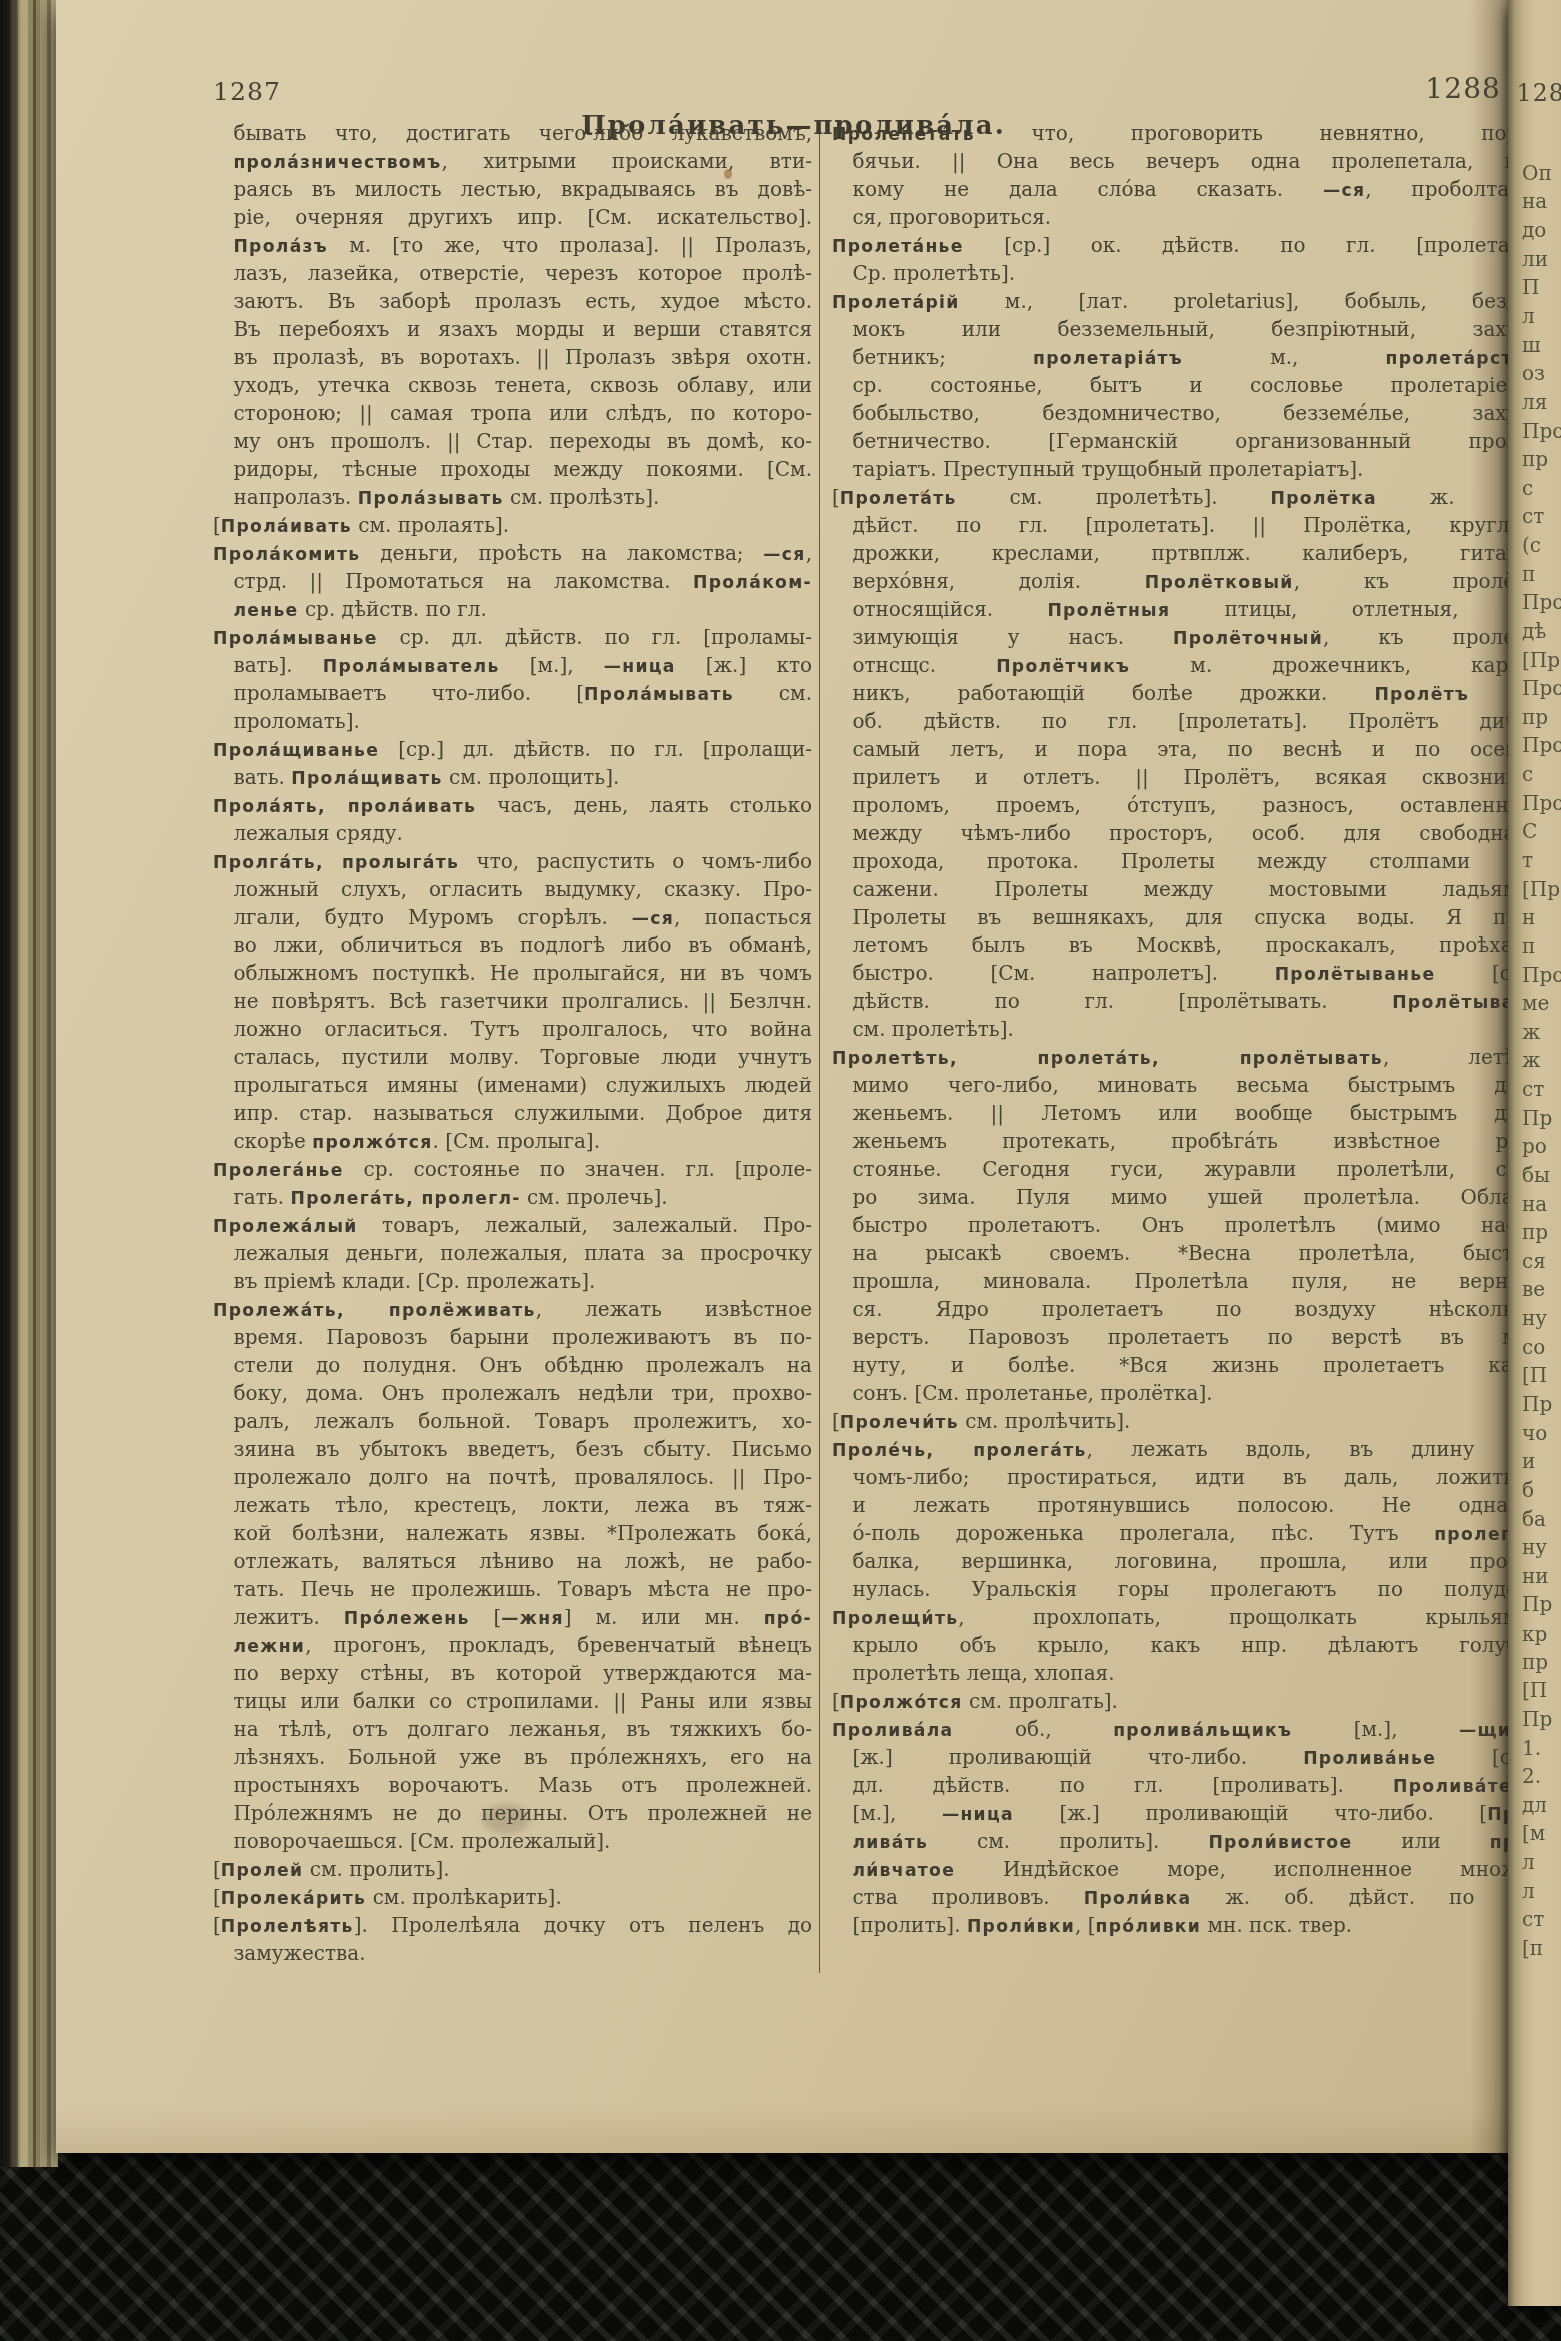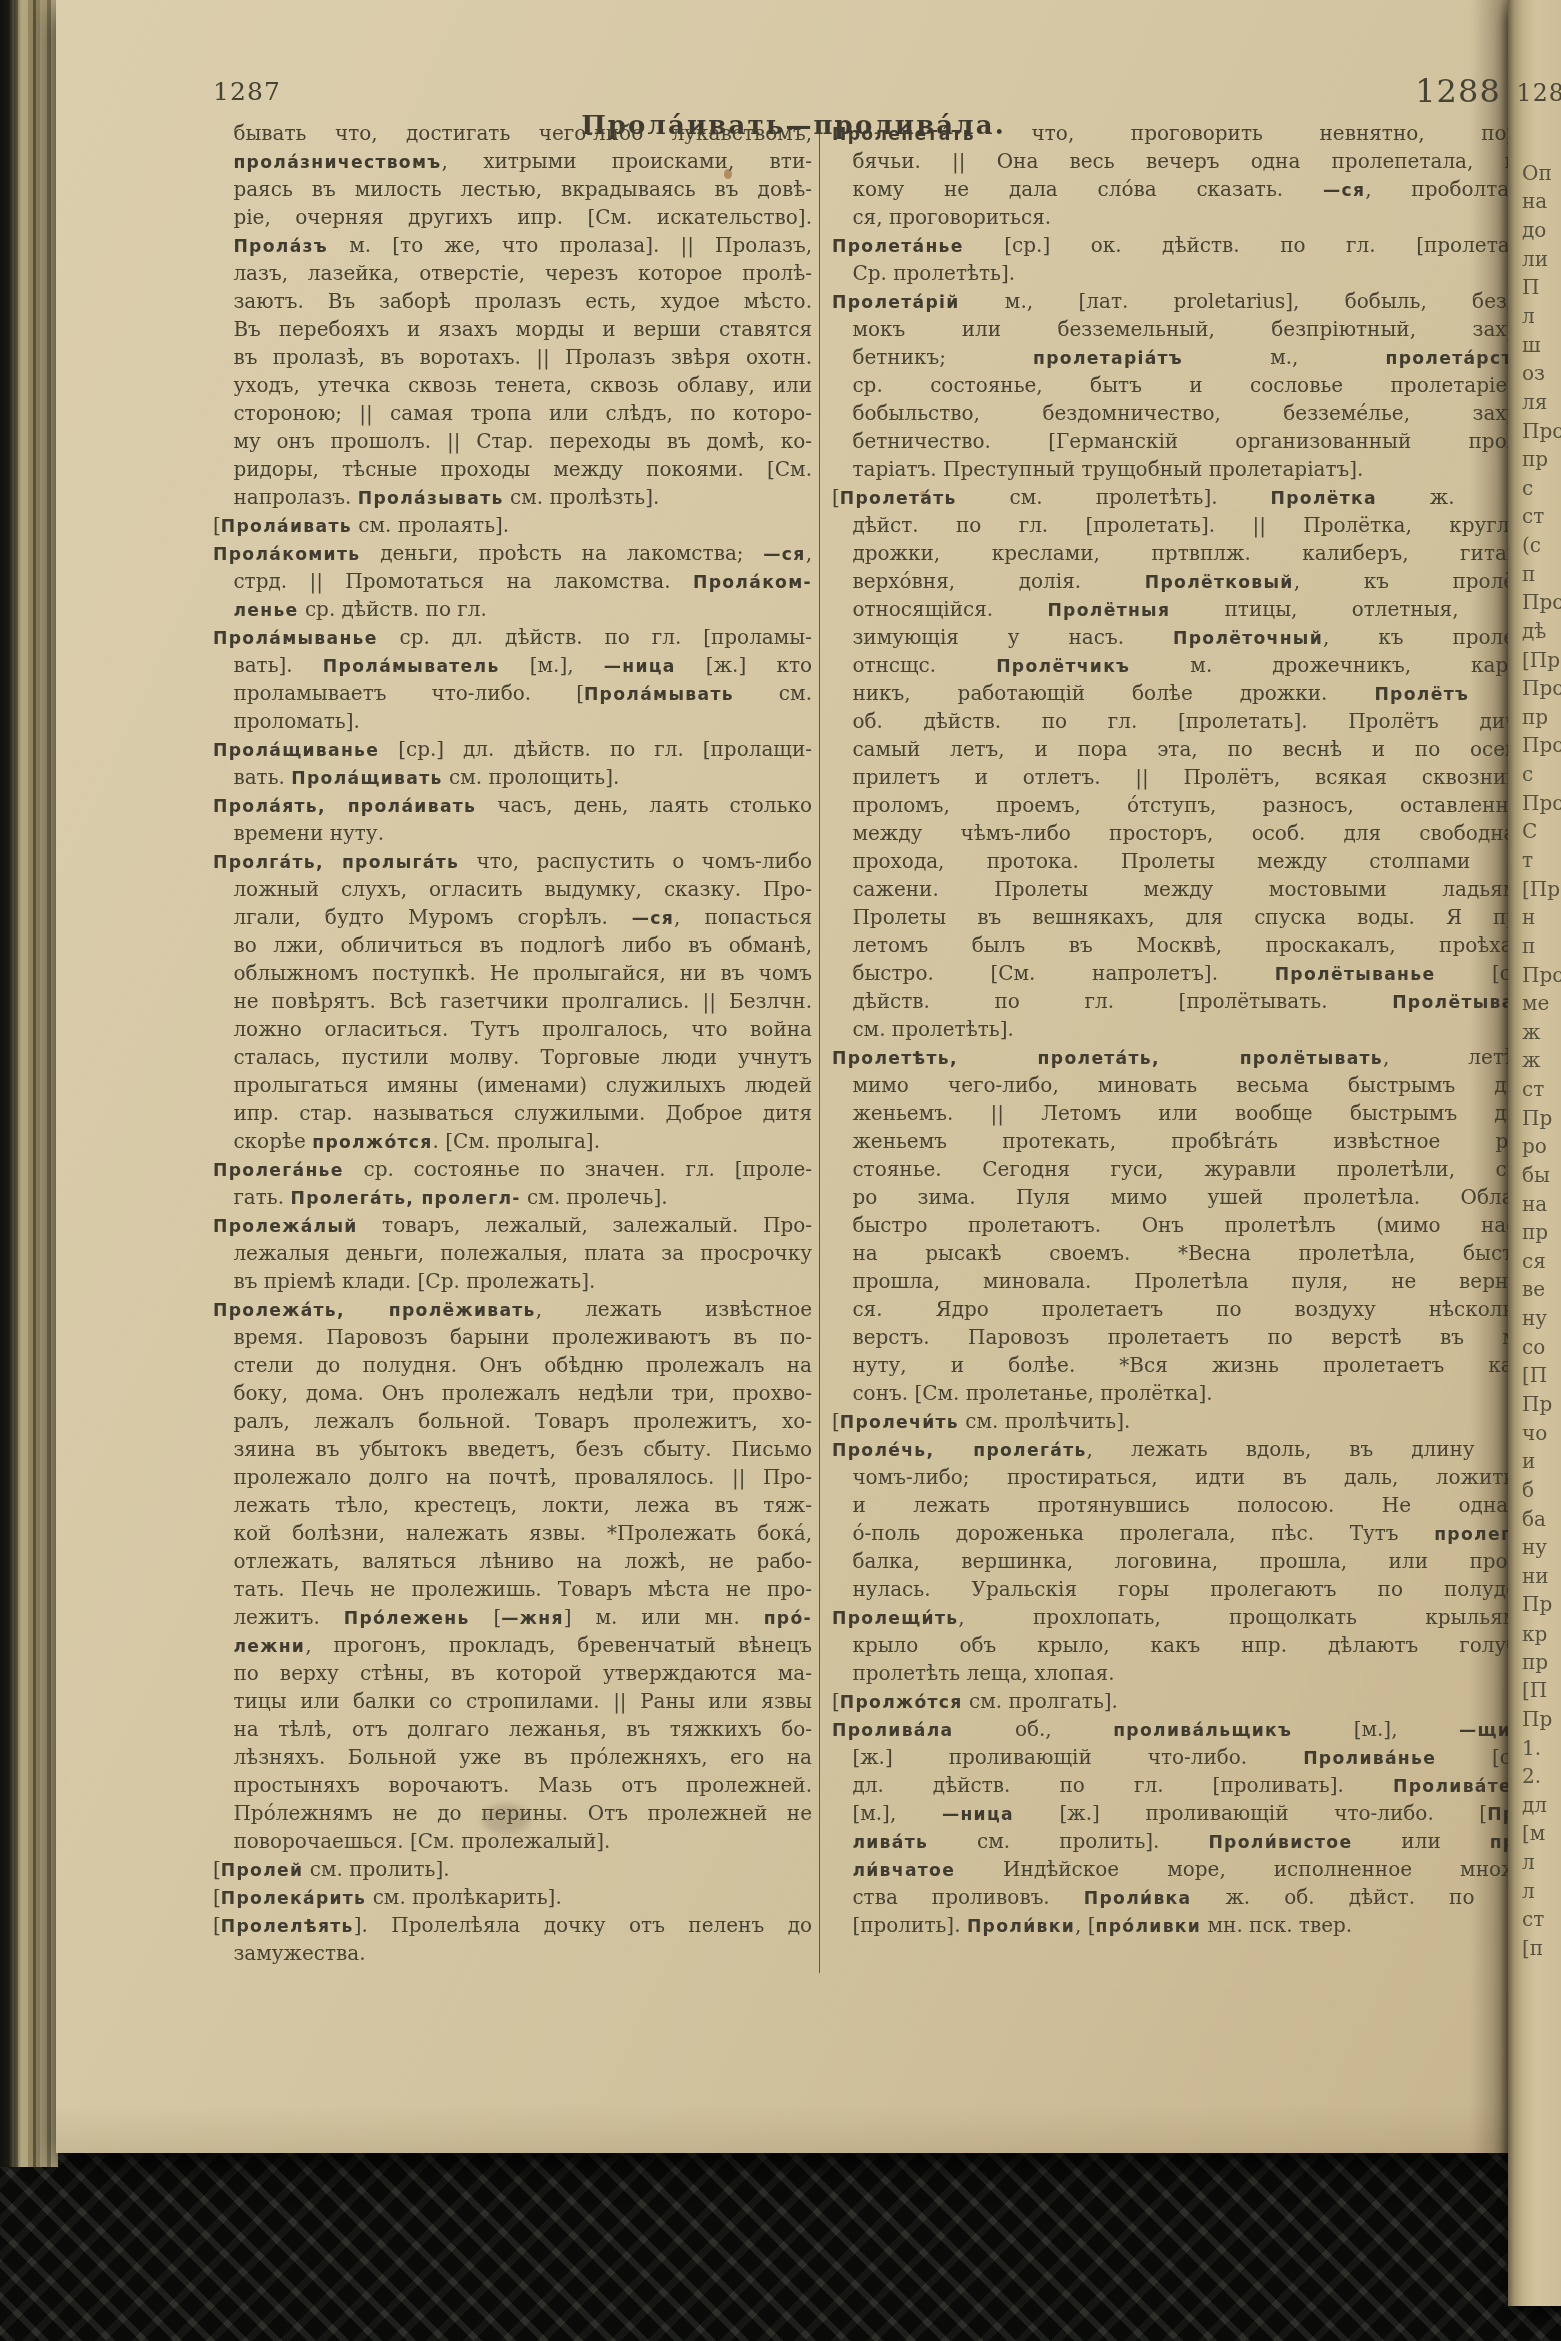--- a/index.html
+++ b/index.html
@@ -53,21 +53,21 @@
   
   .pagenum-left{
     position:absolute;left:213px;top:77px;font-size:25px;color:#474334;letter-spacing:1.1px;
   }
   .running-title{
     position:absolute;left:268px;top:74px;width:1051px;text-align:center;
     font-size:26px;color:#3e3a2f;letter-spacing:2.1px;font-weight:bold;margin-top:36px;
   }
   .pagenum-right{
     position:absolute;left:1303px;top:72px;width:198px;text-align:right;
-    font-size:32px;color:#474334;letter-spacing:1.1px;
+    font-size:28px;color:#474334;letter-spacing:1.1px;
   }
   
   .col{position:absolute;top:119px;color:#474334;}
   .col-left{left:213px;width:599px;}
   .col-right{left:832px;width:706px;}
   .divider{
     position:absolute;left:819px;top:132px;width:1.1px;height:1841px;
     background:rgba(74,68,55,.85);
   }
   .para{margin:0;}
@@ -133,21 +133,21 @@
       <div class="line cont">вать]. <span class="hw">Прола́мыватель</span> [м.], <span class="hw">—ница</span> [ж.] кто</div>
       <div class="line cont">проламываетъ что-либо. [<span class="hw">Прола́мывать</span> см.</div>
       <div class="line cont last">проломать].</div>
     </div>
     <div class="para">
       <div class="line entry"><span class="hw">Прола́щиванье</span> [ср.] дл. дѣйств. по гл. [пролащи-</div>
       <div class="line cont last">вать. <span class="hw">Прола́щивать</span> см. пролощить].</div>
     </div>
     <div class="para">
       <div class="line entry"><span class="hw">Прола́ять, прола́ивать</span> часъ, день, лаять столько</div>
-      <div class="line cont last">времени нуту.</div>
+      <div class="line cont last">лежалыя сряду.</div>
     </div>
     <div class="para">
       <div class="line entry"><span class="hw">Пролга́ть, пролыга́ть</span> что, распустить о чомъ-либо</div>
       <div class="line cont">ложный слухъ, огласить выдумку, сказку. Про-</div>
       <div class="line cont">лгали, будто Муромъ сгорѣлъ. <span class="hw">—ся</span>, попасться</div>
       <div class="line cont">во лжи, обличиться въ подлогѣ либо въ обманѣ,</div>
       <div class="line cont">облыжномъ поступкѣ. Не пролыгайся, ни въ чомъ</div>
       <div class="line cont">не повѣрятъ. Всѣ газетчики пролгались. || Безлчн.</div>
       <div class="line cont">ложно огласиться. Тутъ пролгалось, что война</div>
       <div class="line cont">сталась, пустили молву. Торговые люди учнутъ</div>

